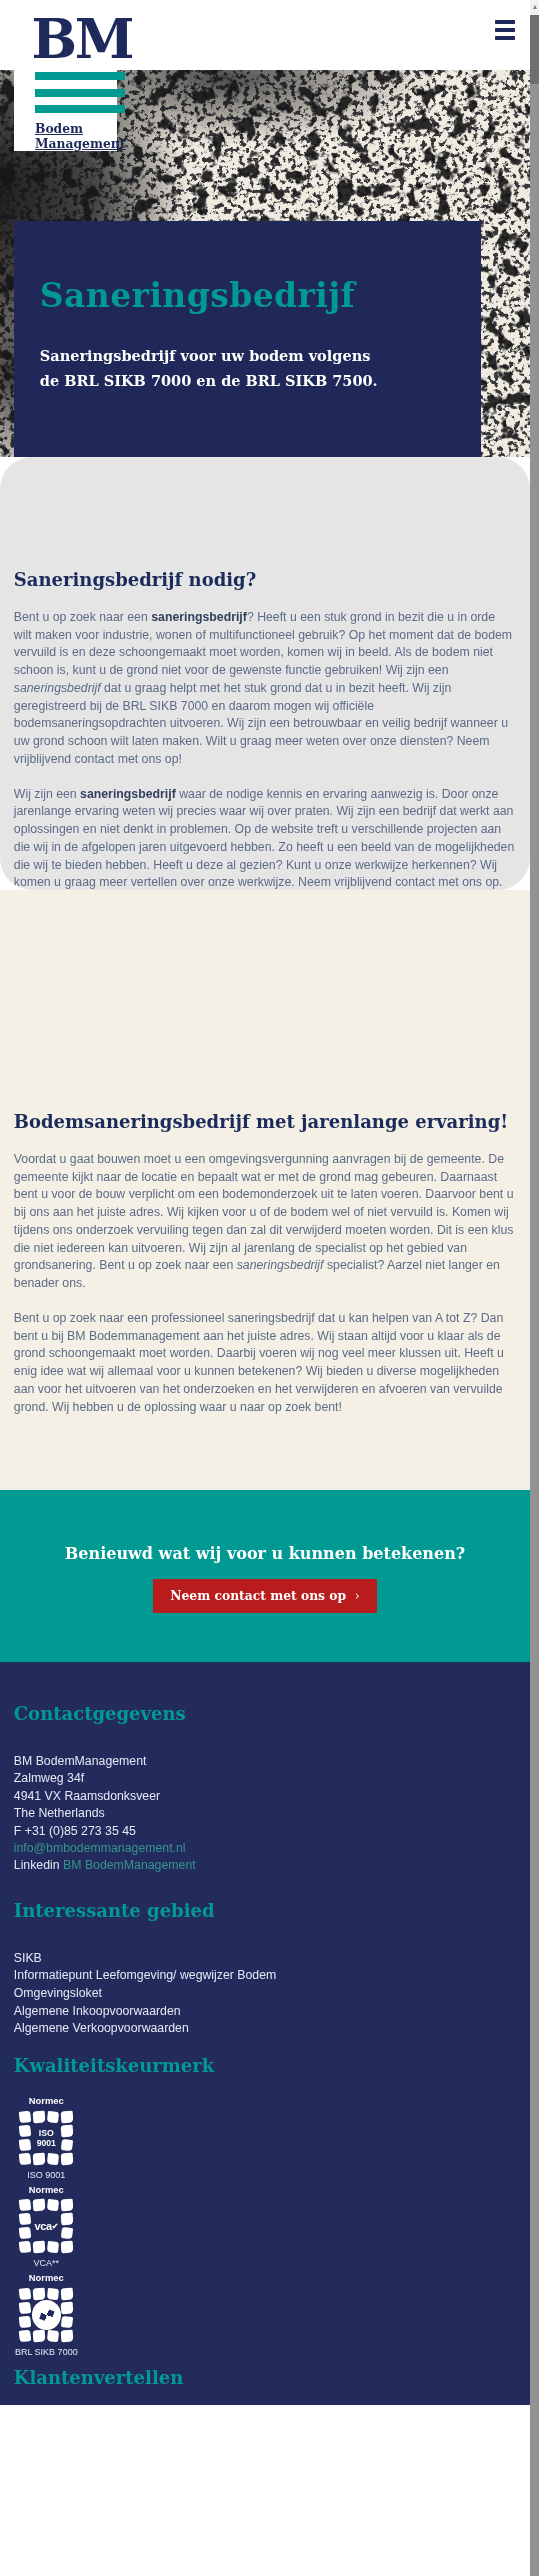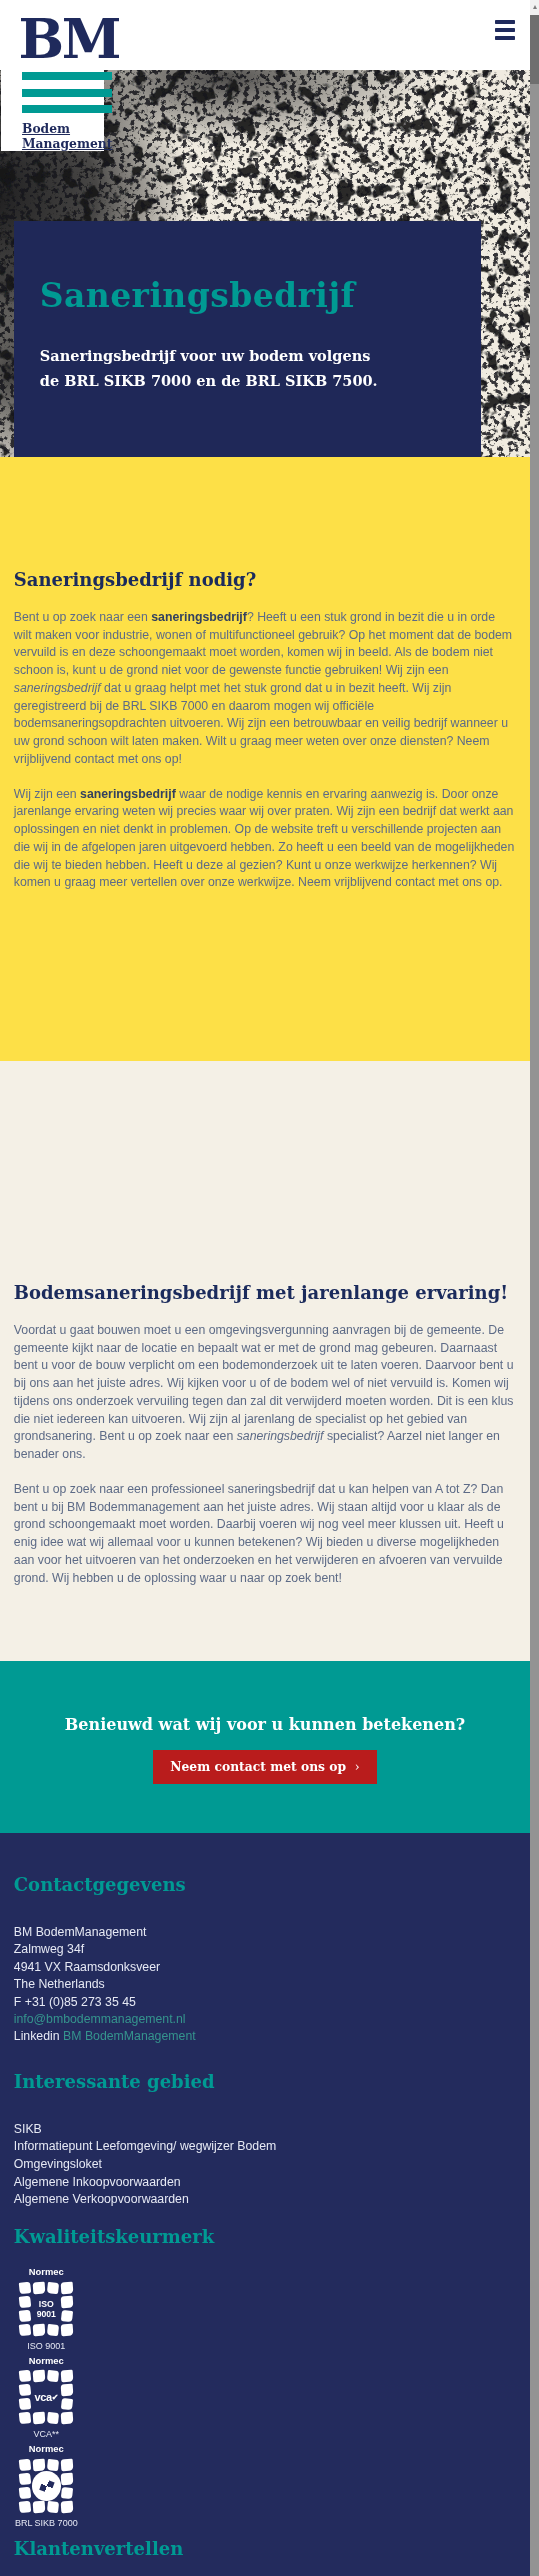--- a/index.html
+++ b/index.html
@@ -14,41 +14,41 @@
   .sb-arrow { width:0; height:0; border-left:2.9px solid transparent; border-right:2.9px solid transparent; border-bottom:4.3px solid #7c7c7c; }
   .sb-thumb { position:absolute; top:14.5px; left:0; width:10px; height:69px; background:#6f6f6f; }
 
   
   .topbar { height:70px; background:#fff; position:relative; }
   .hamburger { position:absolute; top:20px; right:15px; width:20px; background:none; border:none; cursor:pointer; }
   .hamburger .bar { height:4.3px; background:#1f2a5c; margin-bottom:3.6px; border-radius:0.7px; }
   .hamburger .bar:last-child { margin-bottom:0; }
 
   
-  .logo-box { position:absolute; top:0; left:1px; width:103px; height:151px; background:#fff; z-index:10; cursor:pointer; }
+  .logo-box { position:absolute; top:0; left:14px; width:103px; height:151px; background:#fff; z-index:10; cursor:pointer; }
   .logo-bm { position:absolute; top:11.6px; left:17.4px; font-family:"DejaVu Serif", serif; font-weight:bold; font-size:54px; line-height:1; color:#1f2a5c; letter-spacing:-2.2px; }
   .logo-stripes { position:absolute; top:72px; left:21px; width:90px; }
   .logo-stripes .stripe { height:8px; background:#009a93; margin-bottom:8.7px; }
   .logo-name { position:absolute; top:122px; left:21px; font-family:"DejaVu Serif", serif; font-weight:bold; font-size:12.3px; line-height:1.2; color:#1f2a5c;text-decoration:underline; }
 
   
   .hero { position:relative; height:387px; width:530px; overflow:hidden;
     background:
       radial-gradient(ellipse 311px 239px at -4% 32%, rgba(16,16,18,.96) 0%, rgba(16,16,18,.75) 38%, rgba(16,16,18,0) 68%),
       radial-gradient(ellipse 340px 109px at 42% 2%, rgba(16,16,18,.72) 0%, rgba(16,16,18,0) 62%),
       radial-gradient(ellipse 159px 188px at 2% 78%, rgba(16,16,18,.8) 0%, rgba(16,16,18,0) 60%),
       #f0ebe0;
   }
   .hero svg.noise { position:absolute; inset:0; display:block; }
   .hero-card { position:absolute; left:13.8px; bottom:0; width:467px; height:236px; background:#1f2858; padding:55px 26px 0 26px; z-index:5; }
   .hero-title { font-family:"DejaVu Serif", serif; font-weight:bold; font-size:33px; color:#009a93; letter-spacing:0.4px; margin-bottom:29px; }
   .hero-sub { font-family:"DejaVu Serif", serif; font-weight:bold; font-size:14.5px; line-height:24.6px; color:#ffffff; max-width:347px; }
 
   
-  .section-white { background:#fde047; height:604px; padding:112px 13.8px 0 13.8px; overflow:hidden; }
+  .section-white { background:#e5e5e5; height:433px; padding:112px 13.8px 0 13.8px; overflow:hidden;border-radius:32px; }
   .section-beige { background:#f4f0e6; height:600px; padding:221px 13.8px 0 13.8px; overflow:hidden; }
   h2.sec-h { font-family:"DejaVu Serif", serif; font-weight:bold; font-size:18px; color:#1b2b5c; margin-bottom:19px; }
   p.body { font-size:12.3px; line-height:17.7px; color:#5d6b87; margin-bottom:17.4px; max-width:502px; }
   p.body b { color:#33415f; }
 
   
   .section-teal { background:#009a93; height:172px; padding:54px 13.8px 0 13.8px; overflow:hidden; text-align:center; }
   .cta-h { font-family:"DejaVu Serif", serif; font-weight:bold; font-size:16px; color:#fff; margin-bottom:16px; }
   .cta-btn { display:inline-block; background:#b91c1c; color:#fff; border:none; cursor:pointer;
     font-family:"DejaVu Serif", serif; font-weight:bold; font-size:12.3px; padding:9.4px 17.4px; }

